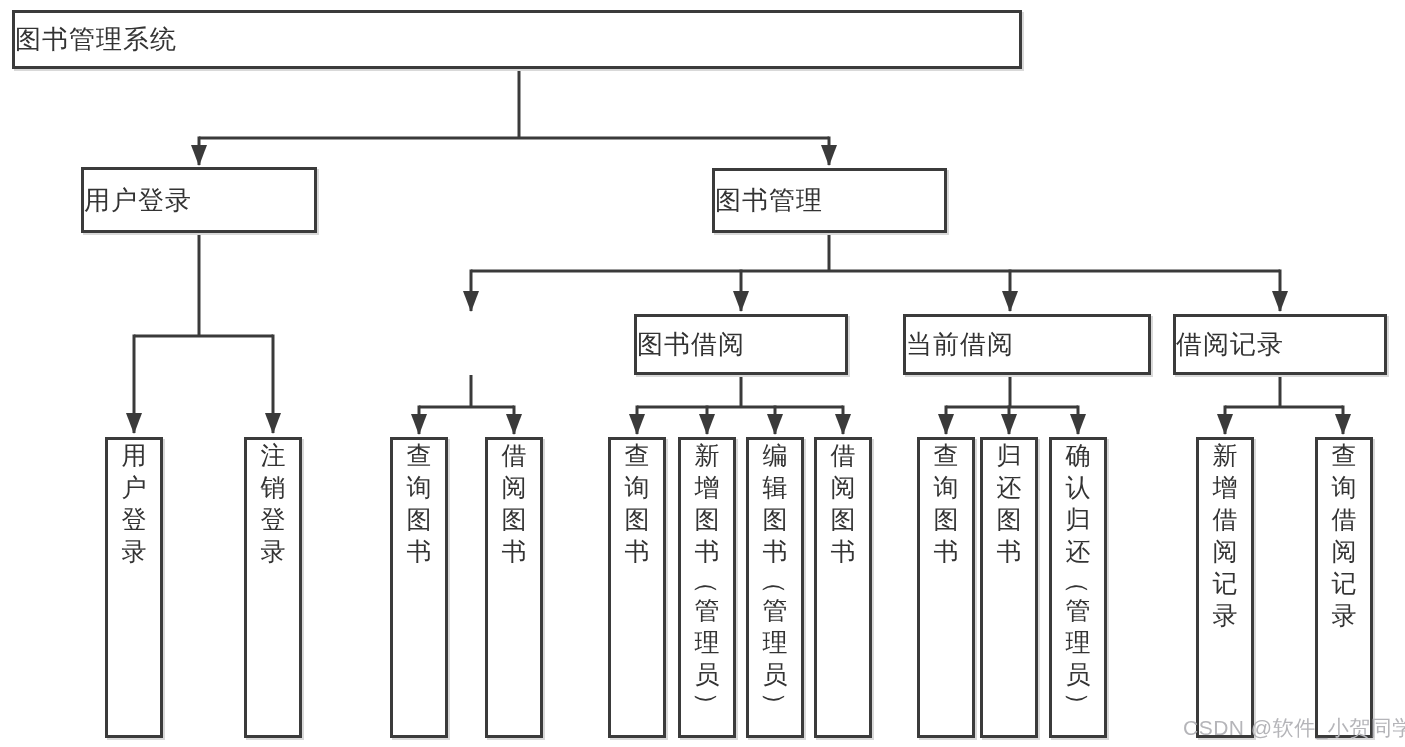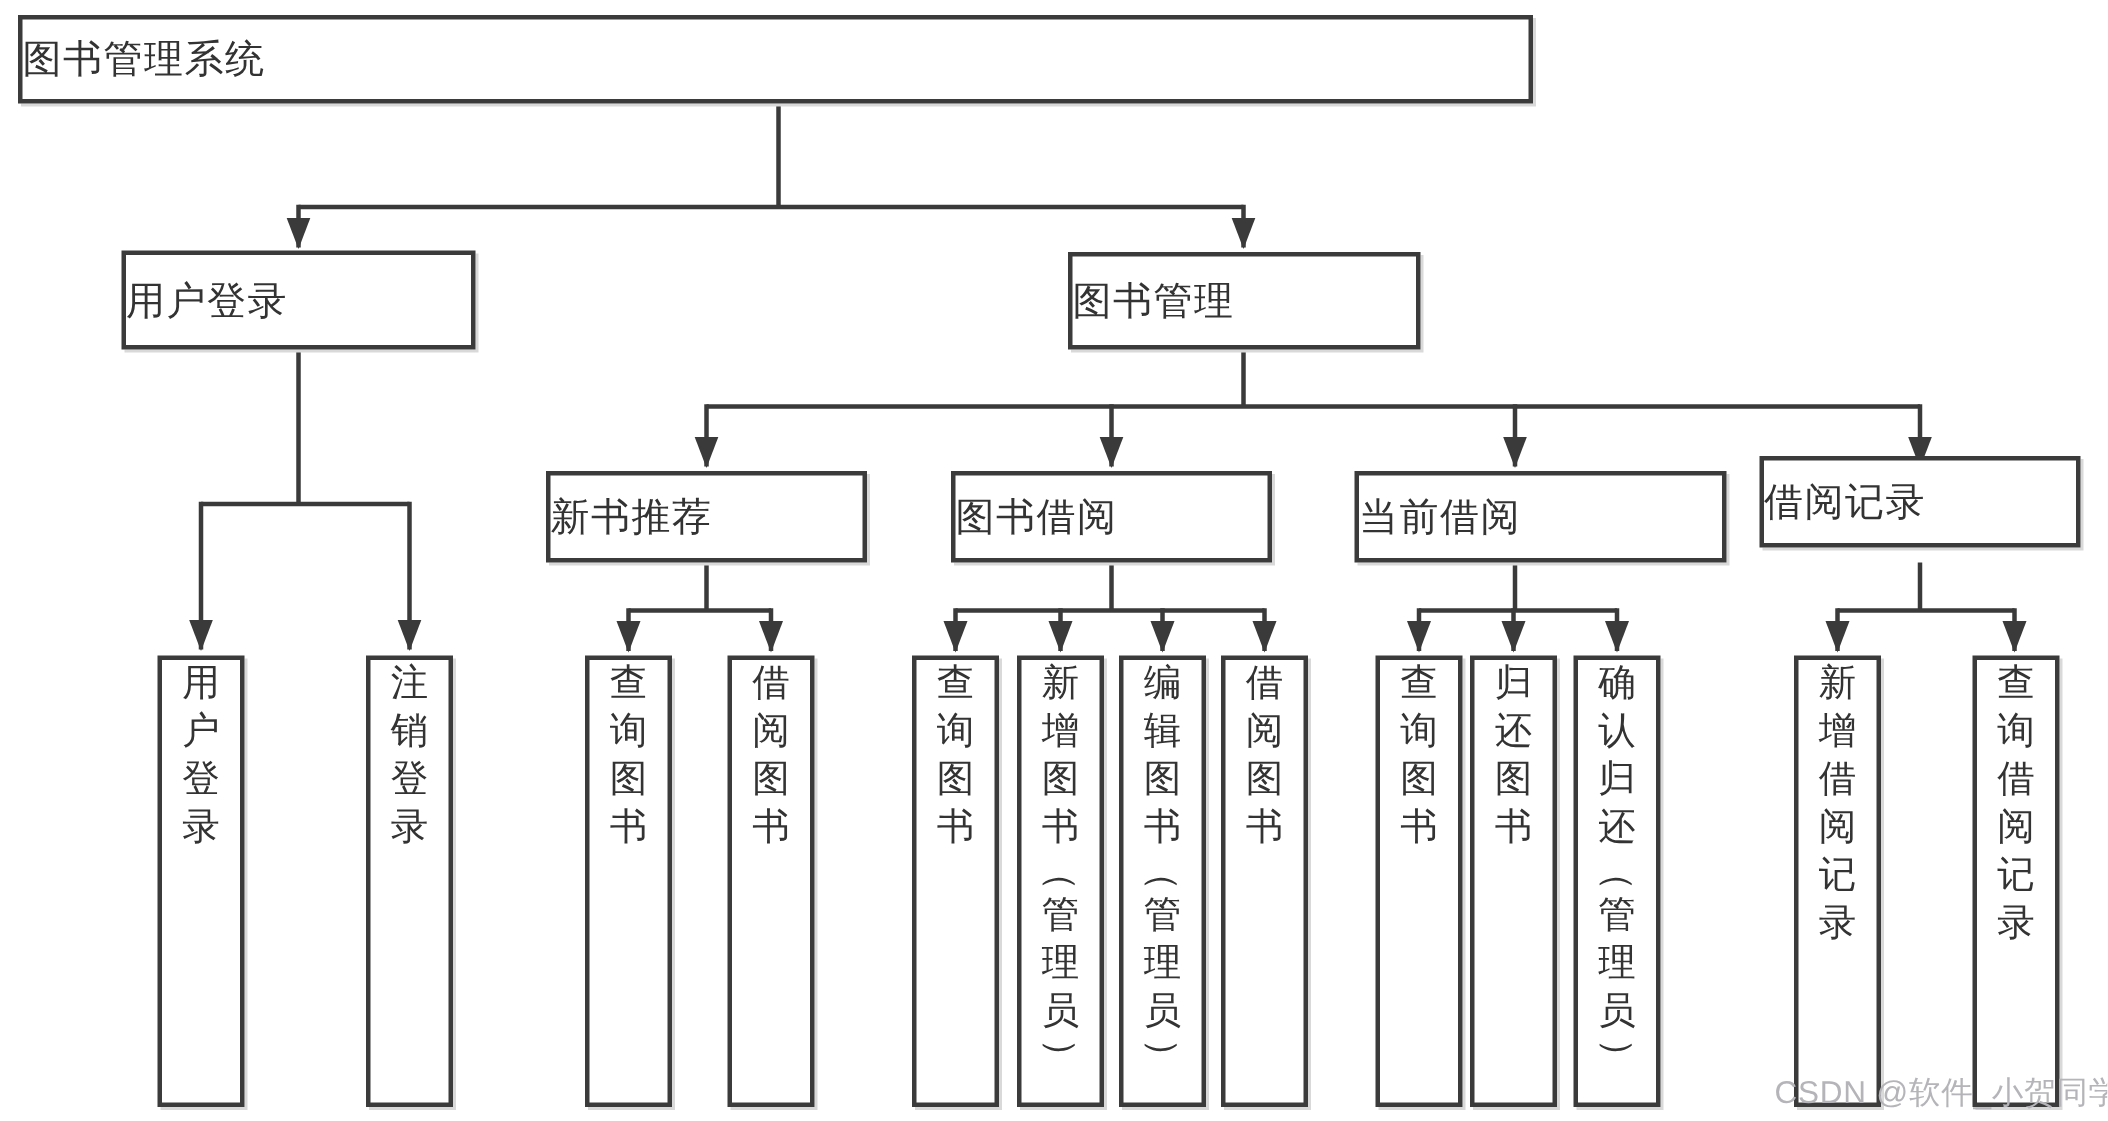--- a/index.html
+++ b/index.html
@@ -83,30 +83,27 @@
     <span class="hlabel">图书管理系统</span>
   </div>
 
   <div class="box" style="left:712px;top:168px;width:235px;height:65px">
     <span class="hlabel">图书管理</span>
   </div>
   <div class="box" style="left:81px;top:167px;width:236px;height:66px">
     <span class="hlabel">用户登录</span>
   </div>
 
-  <div class="box" style="left:364px;top:314px;width:214px;height:61px">
-    <span class="hlabel">新书推荐</span>
-  </div>
   <div class="box" style="left:634px;top:314px;width:214px;height:61px">
     <span class="hlabel">图书借阅</span>
   </div>
   <div class="box" style="left:903px;top:314px;width:248px;height:61px">
     <span class="hlabel">当前借阅</span>
   </div>
-  <div class="box" style="left:1173px;top:304px;width:214px;height:61px">
+  <div class="box" style="left:1173px;top:314px;width:214px;height:61px">
     <span class="hlabel">借阅记录</span>
   </div>
 
   <div class="box leaf" style="left:105px;top:437px;width:58px;height:301px">
     <span class="vlabel">
         <span class="vch">用</span>
         <span class="vch">户</span>
         <span class="vch">登</span>
         <span class="vch">录</span>
       </span>

